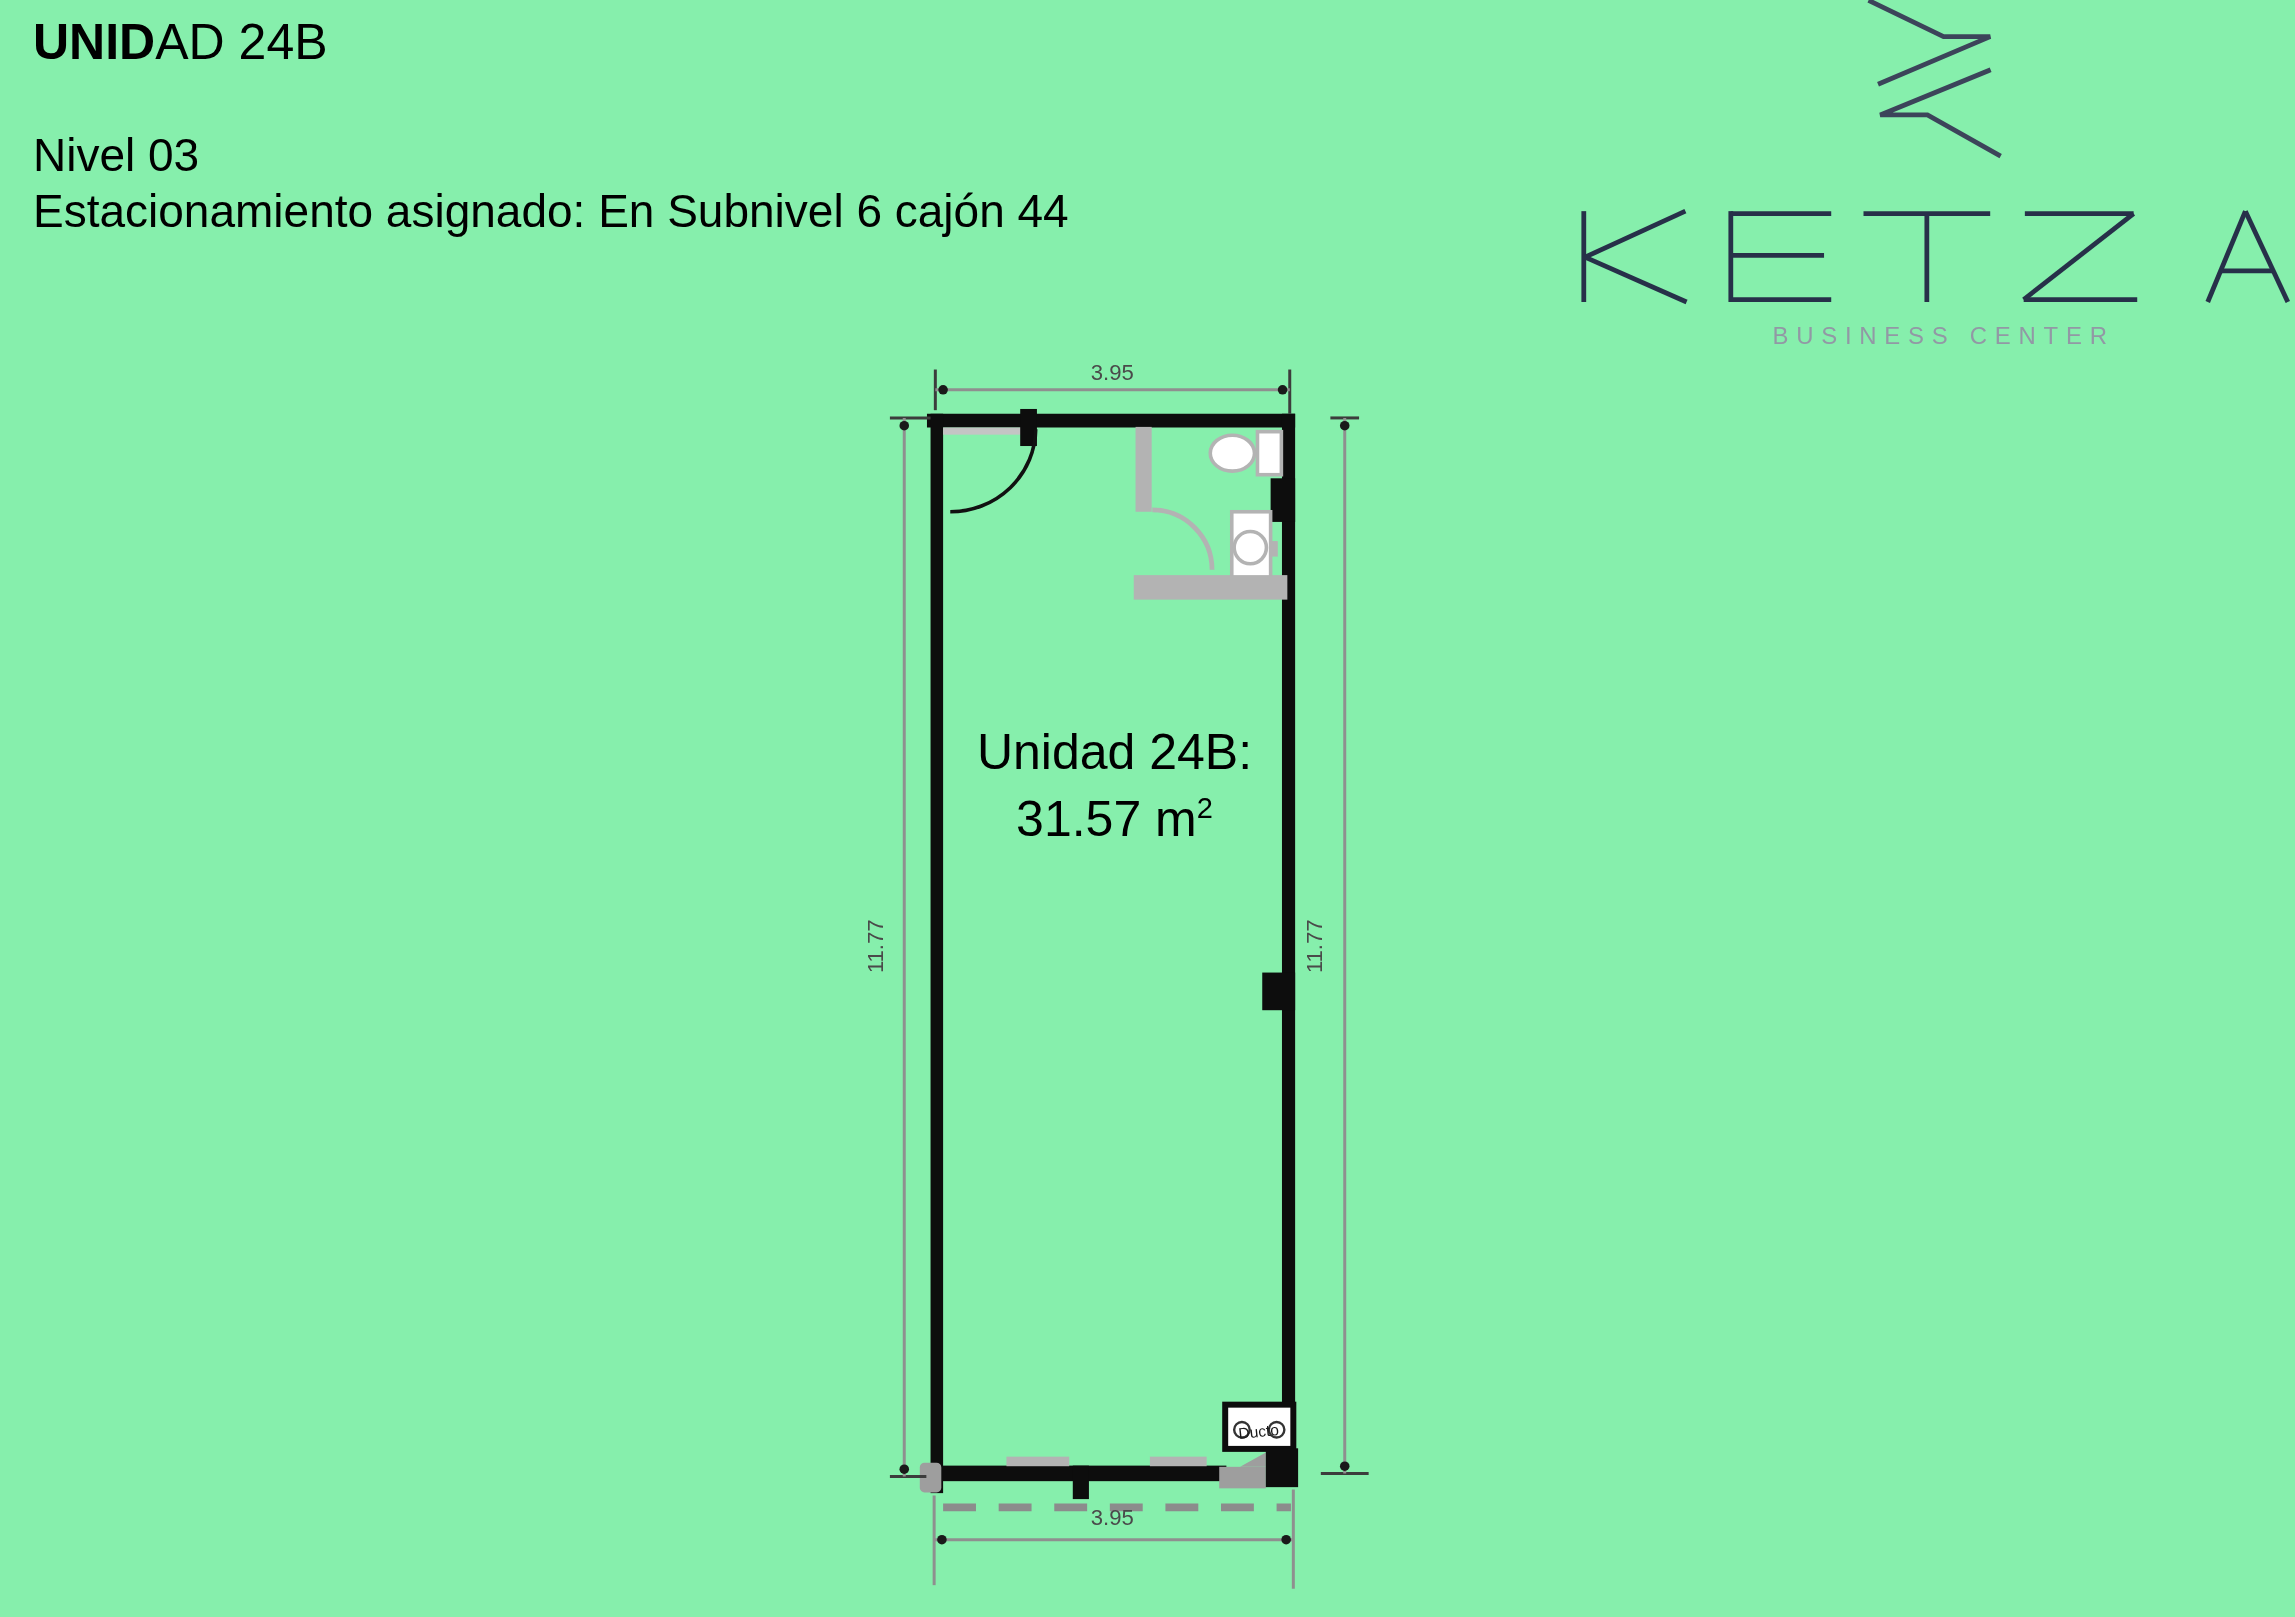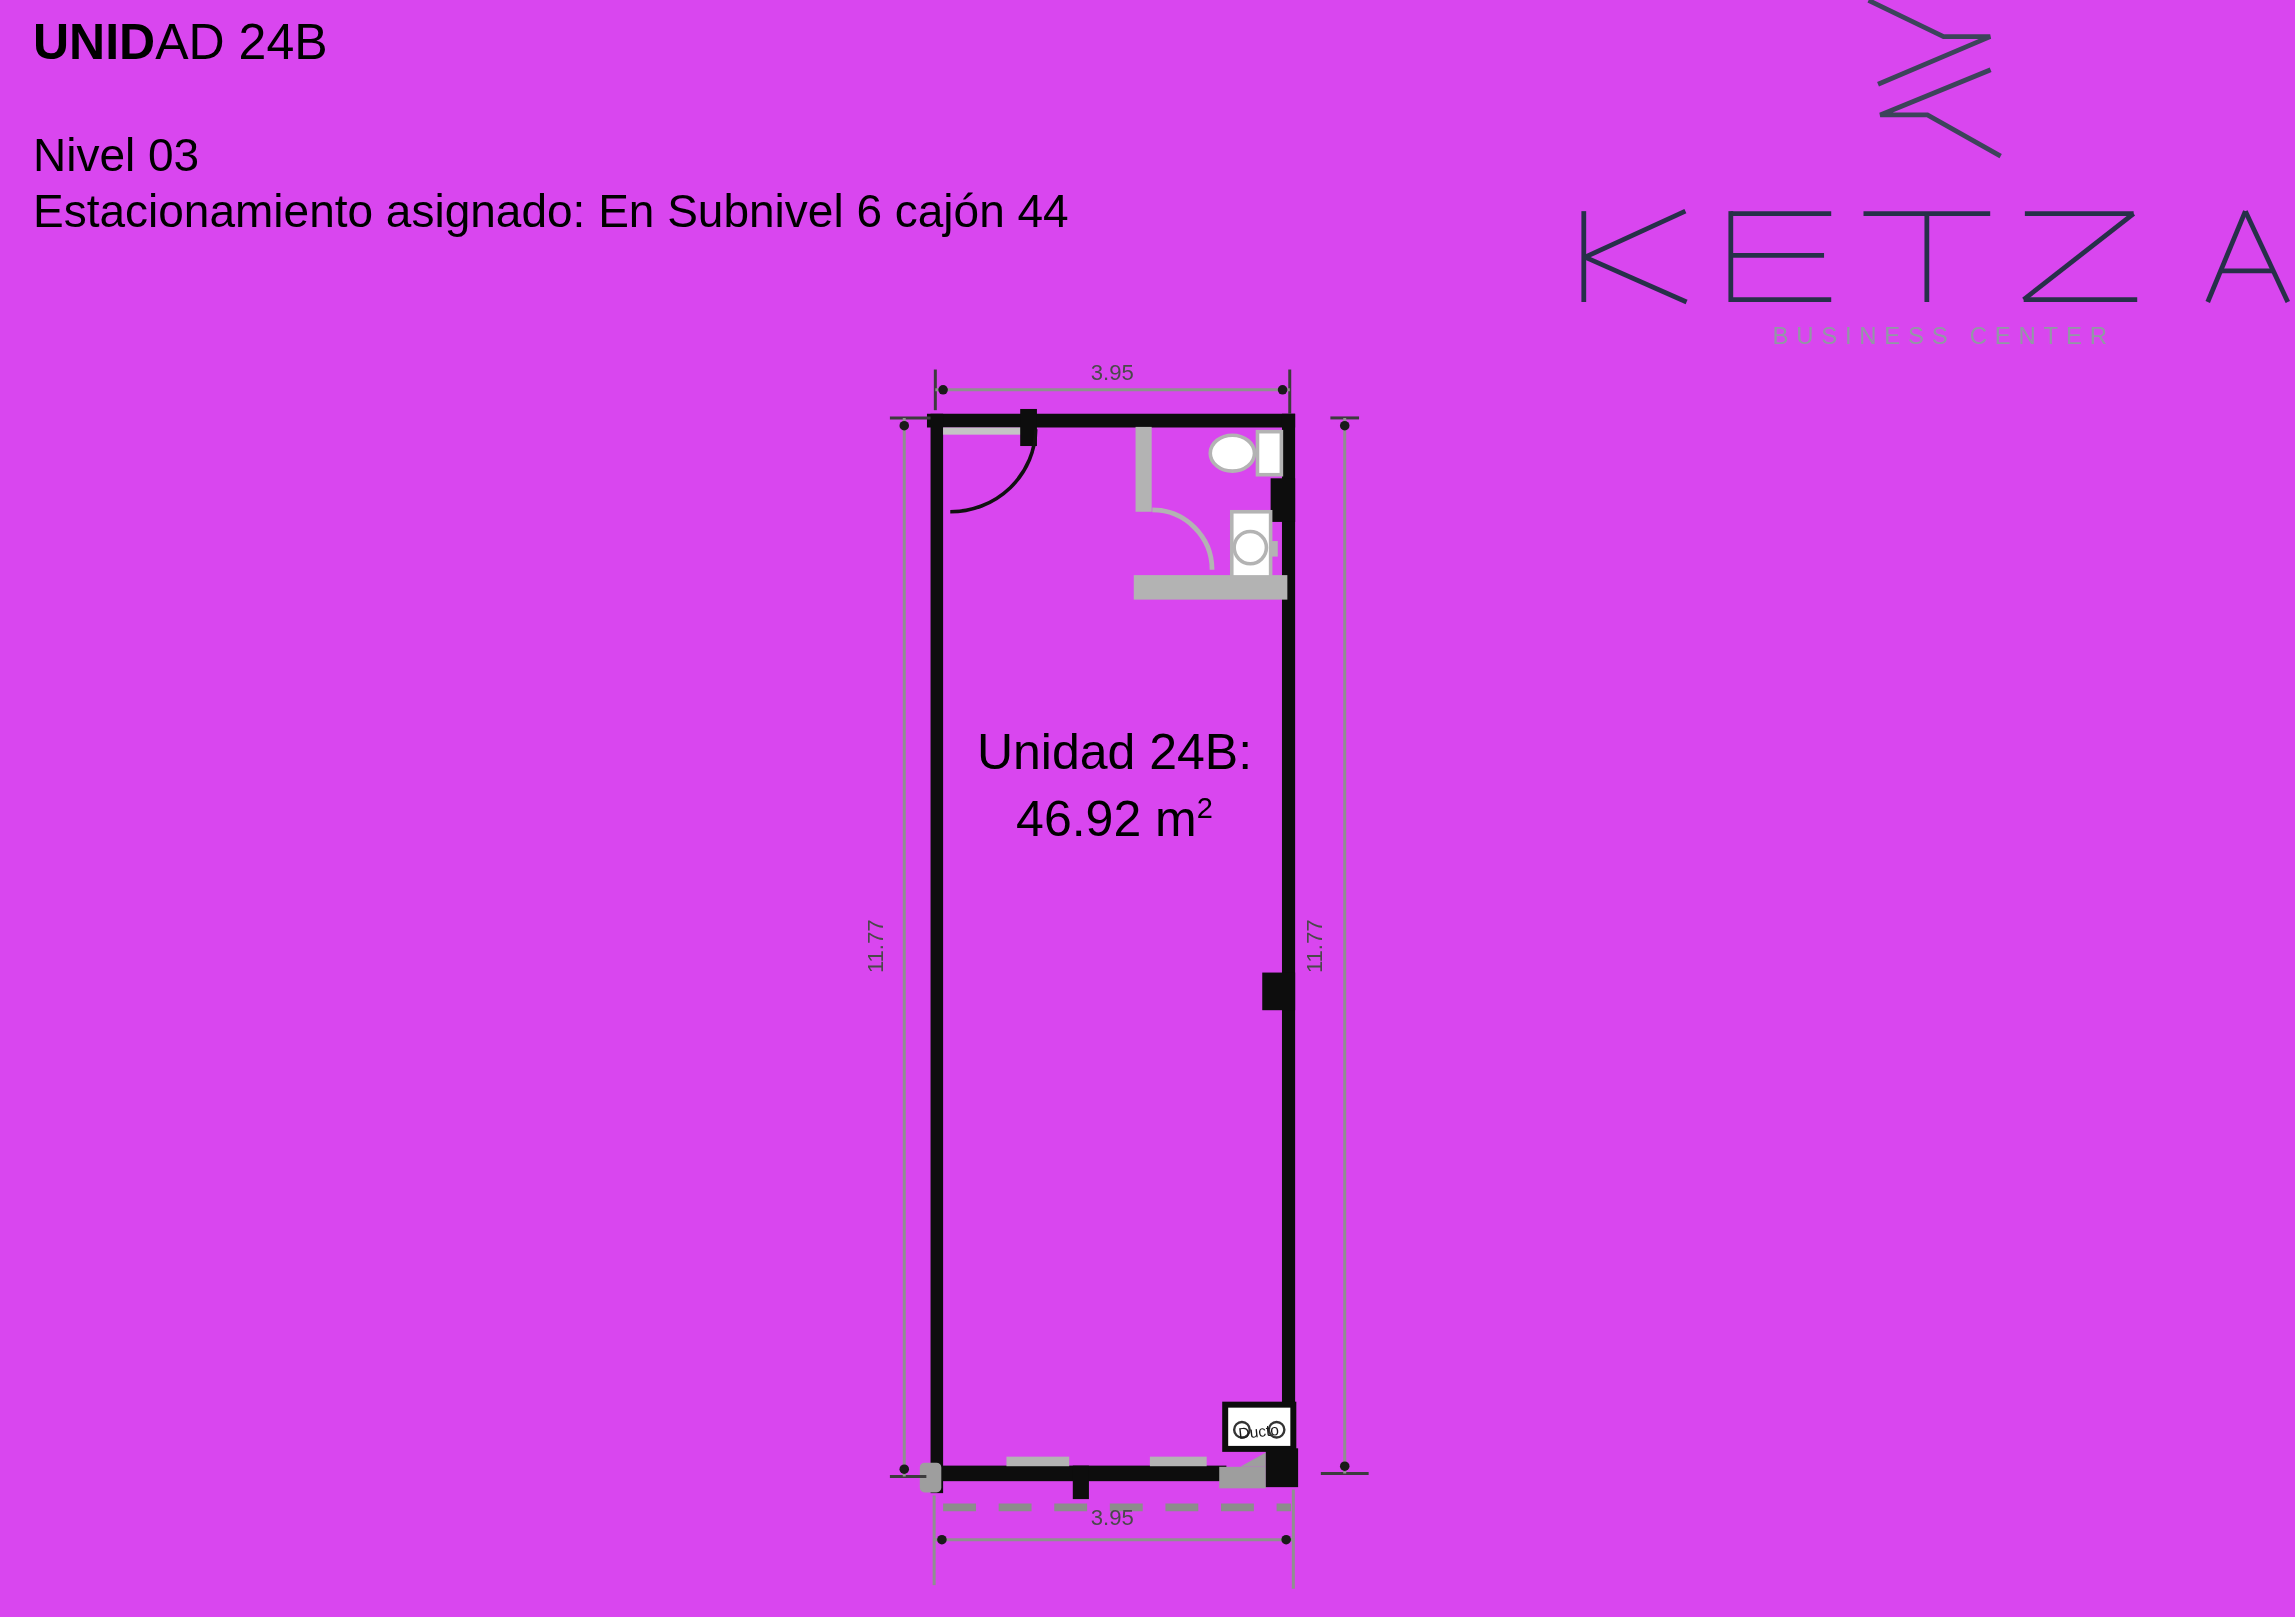--- a/index.html
+++ b/index.html
@@ -1,19 +1,19 @@
 <!DOCTYPE html>
 <html style="font-size:9.6px"><head>
 <meta charset="utf-8">
 <style>
   html,body{margin:0;padding:0;background:#ffffff;}
   .sheet{
     position:relative;
     width:2295px;height:1617px;
-    background:#d946ef;
+    background:#86efac;
     font-family:"Liberation Sans", sans-serif;
     overflow:hidden;
   }
   .plan-svg{position:absolute;left:0;top:0;width:2295px;height:1617px;}
   .hdr{position:absolute;left:33px;top:12px;color:#000;}
   .hdr-title{font-size:50px;line-height:60px;letter-spacing:0px;white-space:nowrap;}
   .hdr-title .t-bold{font-weight:bold;}
   .hdr-info{position:absolute;left:33px;top:127px;font-size:46px;line-height:56px;white-space:nowrap;color:#000;}
   .hdr-info sup{font-size:58%;}
   .room-label{
@@ -155,17 +155,17 @@
         <path d="M 2250 699 V 2465" stroke="#8f8f8f" stroke-width="5" fill="none"></path>
         <circle cx="2250" cy="712" r="8" fill="#1a1a1a"></circle>
         <circle cx="2250" cy="2453" r="8" fill="#1a1a1a"></circle>
         <text x="2212" y="1583" text-anchor="middle" transform="rotate(-90 2212 1583)">11.77</text>
       </g>
     </g>
   </svg>
 
   <div class="room-label">
     <div>Unidad 24B:</div>
-    <div><span>46.92 m</span><sup>2</sup></div>
+    <div><span>31.57 m</span><sup>2</sup></div>
   </div>
 
 </div>
 
 
 </body></html>

